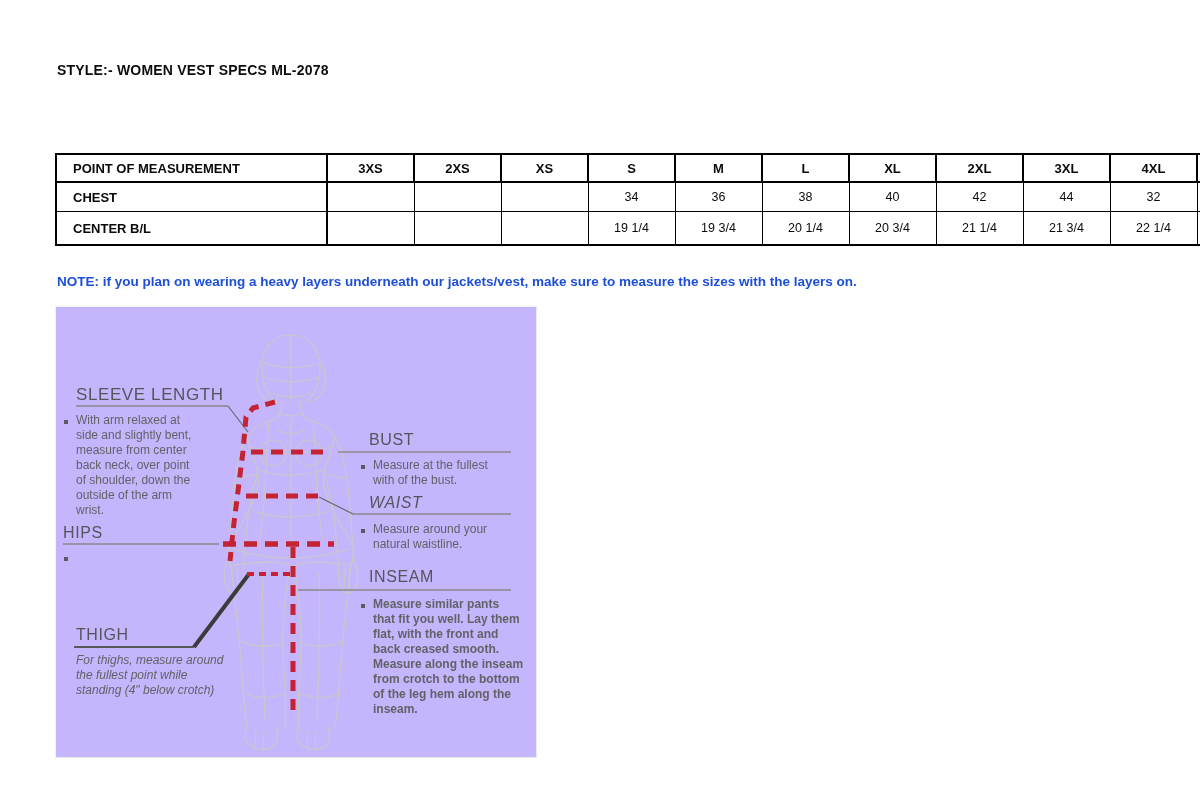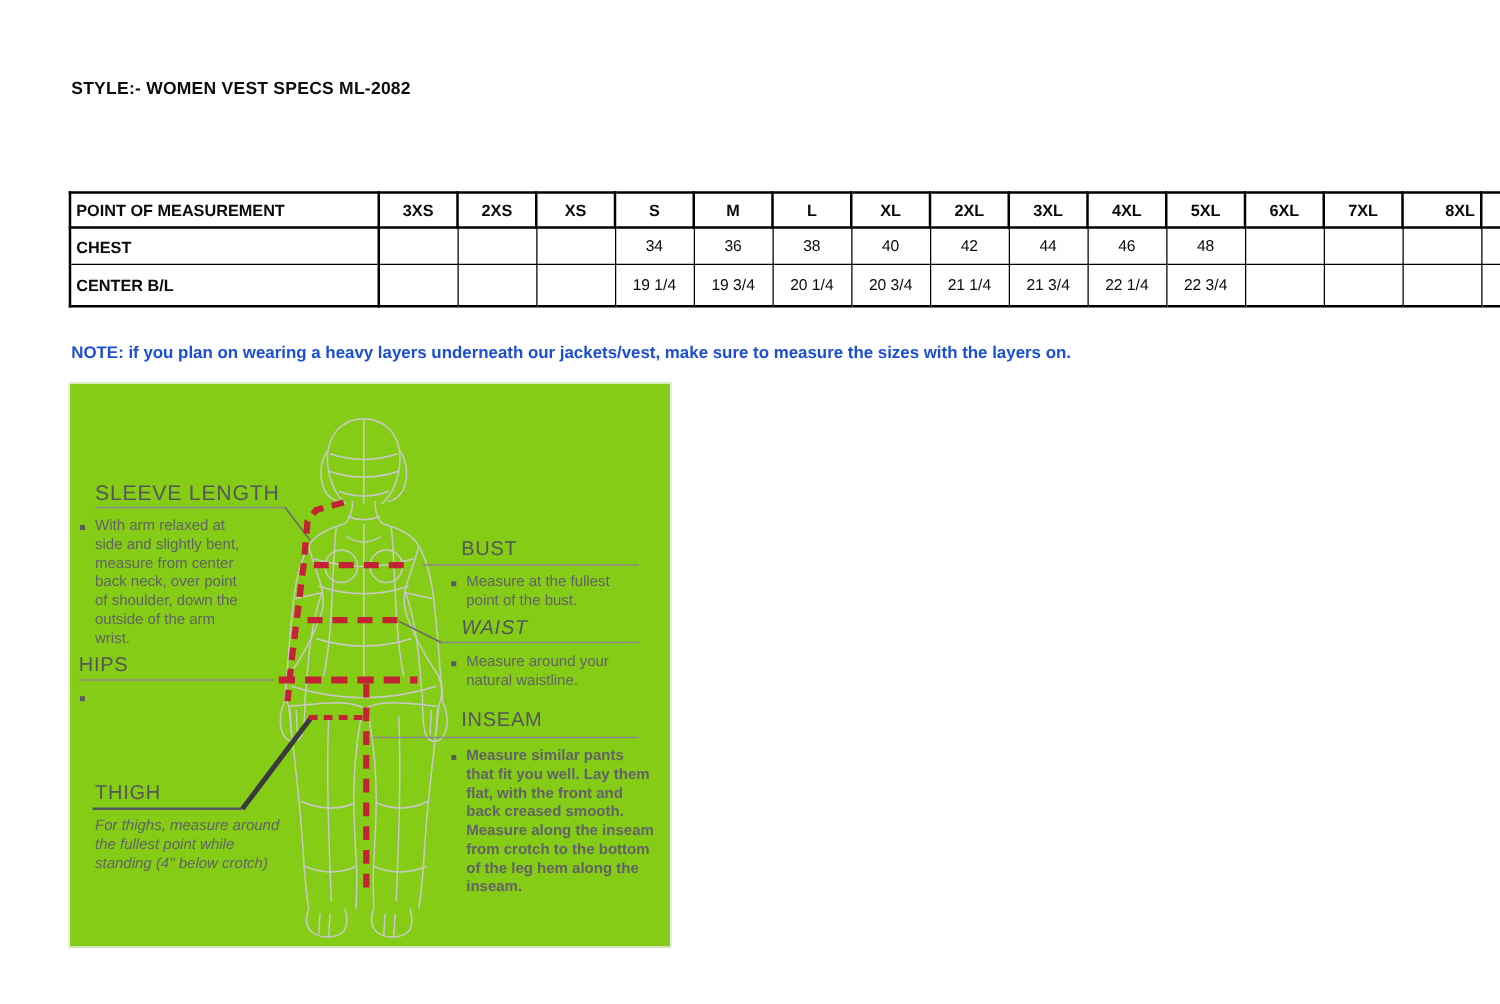--- a/index.html
+++ b/index.html
@@ -10,51 +10,51 @@
   .page-title{
     position:absolute;left:57px;top:62px;
     font-size:14px;font-weight:bold;color:#0d0d0d;letter-spacing:.2px;
   }
   
   table.size-table{
     position:absolute;left:55px;top:153px;width:1090px;
     border-collapse:collapse;table-layout:fixed;
     font-size:13px;color:#0a0a0a;
   }
-  .size-table th,.size-table td{border:2px solid #000;padding:0 4px;overflow:hidden;white-space:nowrap;}
+  .size-table th,.size-table td{border:2px solid #000;padding:0 16px;overflow:hidden;white-space:nowrap;}
   .size-table thead th{height:26px;font-weight:bold;text-align:center;}
   .size-table thead th.pom{text-align:left;}
   .size-table tbody th{height:28px;font-weight:bold;text-align:left;border-width:1.6px 2px;border-radius:11px;}
   .size-table tbody td{text-align:center;font-weight:normal;border-width:1.6px 1.6px;font-size:12.5px;}
   .size-table tbody tr:last-child th,.size-table tbody tr:last-child td{height:32px;border-bottom-width:2px;}
   
   .note{
     position:absolute;left:57px;top:274px;
     font-size:13.5px;font-weight:bold;color:#1d4ed8;
   }
   
   .guide{
-    position:absolute;left:55px;top:306px;width:480px;height:450px;background:#84cc16;
+    position:absolute;left:55px;top:306px;width:480px;height:450px;background:#c4b5fd;
     border-top:1px solid #f3f3f3;border-left:1px solid #f3f3f3;
     border-right:1px solid #e9e9e9;border-bottom:1px solid #e9e9e9;
   }
   .guide svg{position:absolute;left:0;top:0;}
   .g-head{
     position:absolute;font-size:16px;color:#55565a;letter-spacing:.6px;font-weight:normal;
   }
   .g-head.big{font-size:17px;}
   .g-text{
     position:absolute;font-size:12px;line-height:15px;color:#626366;white-space:pre-line;
   }
   .g-bullet{position:absolute;width:4px;height:4px;background:#5a5b5e;}
 </style>
 </head>
 <body>
 
-<div class="page-title">STYLE:- WOMEN VEST SPECS  ML-2082</div>
+<div class="page-title">STYLE:- WOMEN VEST SPECS  ML-2078</div>
 
 <table class="size-table">
   <thead>
       <tr>
         <th class="pom" style="width: 237px;">POINT OF MEASUREMENT</th>
         <th style="width: 53px;">3XS</th>
         <th style="width: 53px;">2XS</th>
         <th style="width: 53px;">XS</th>
         <th style="width: 53px;">S</th>
         <th style="width: 53px;">M</th>
@@ -75,21 +75,21 @@
         <th>CHEST</th>
         <td></td>
         <td></td>
         <td></td>
         <td>34</td>
         <td>36</td>
         <td>38</td>
         <td>40</td>
         <td>42</td>
         <td>44</td>
-        <td>46</td>
+        <td>32</td>
         <td>48</td>
         <td></td>
         <td></td>
         <td></td>
         <td></td>
       </tr>
       <tr>
         <th>CENTER B/L</th>
         <td></td>
         <td></td>
@@ -216,21 +216,21 @@
   <span class="g-bullet" style="left:8px;top:250px;"></span>
 
   <div class="g-head" style="left:20px;top:319px;">THIGH</div>
   <div class="g-text" style="left:20px;top:346px;width:175px;font-style:italic;">For thighs, measure around
 the fullest point while
 standing (4" below crotch)</div>
 
   <div class="g-head" style="left:313px;top:124px;">BUST</div>
   <span class="g-bullet" style="left:305px;top:158px;"></span>
   <div class="g-text" style="left:317px;top:151px;width:145px;">Measure at the fullest
-point of the bust.</div>
+with of the bust.</div>
 
   <div class="g-head" style="left:313px;top:187px;font-style:italic;">WAIST</div>
   <span class="g-bullet" style="left:305px;top:222px;"></span>
   <div class="g-text" style="left:317px;top:215px;width:150px;">Measure around your
 natural waistline.</div>
 
   <div class="g-head" style="left:313px;top:261px;">INSEAM</div>
   <span class="g-bullet" style="left:305px;top:297px;"></span>
   <div class="g-text" style="left:317px;top:290px;width:155px;font-weight:bold;">Measure similar pants
 that fit you well. Lay them

